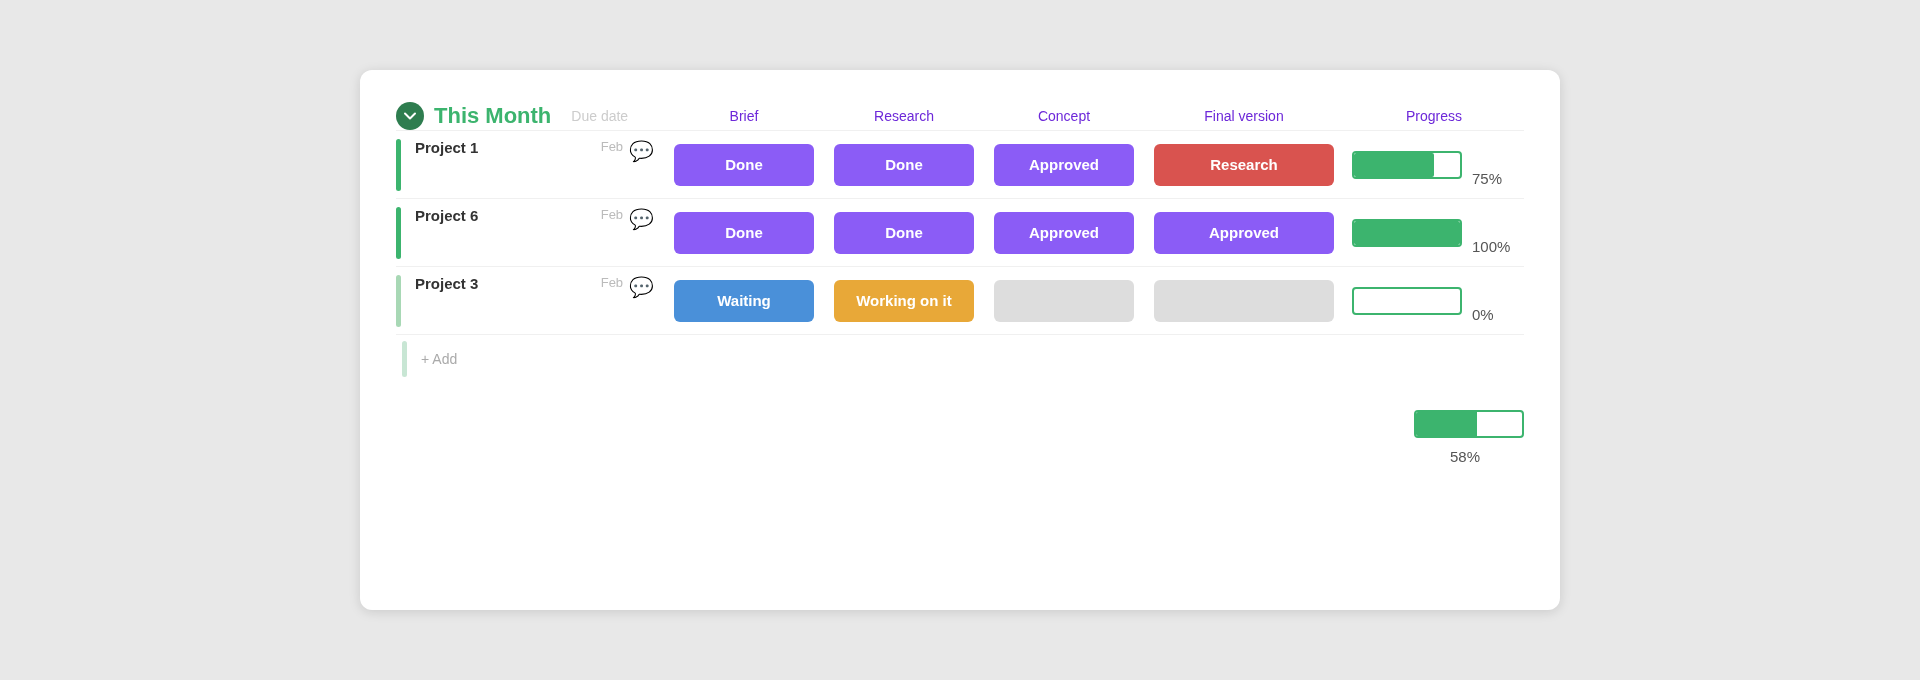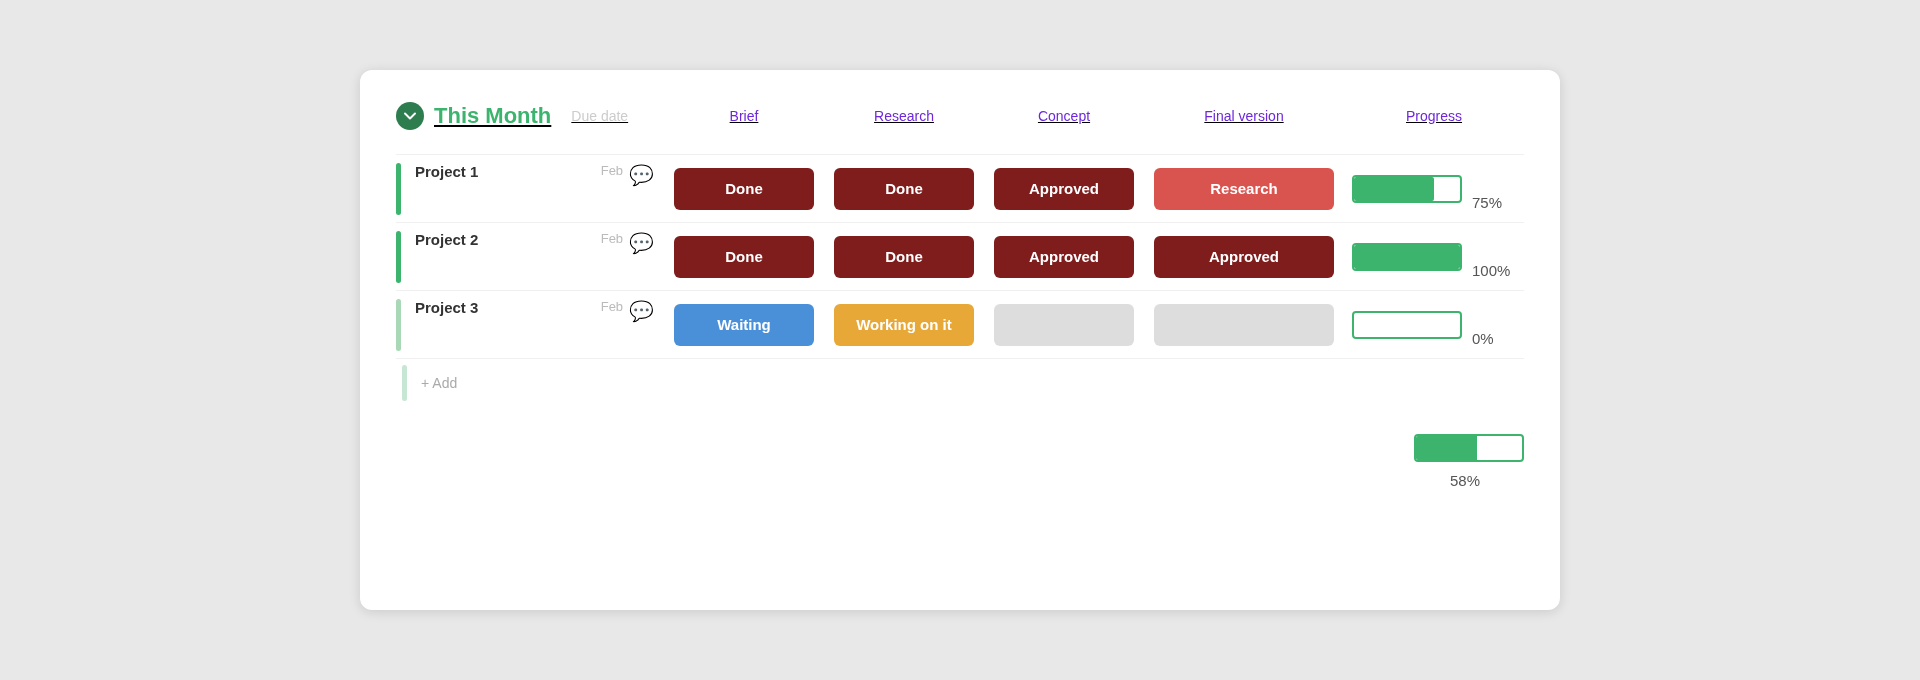--- a/index.html
+++ b/index.html
@@ -19,23 +19,22 @@
       box-shadow: 0 2px 12px rgba(0,0,0,0.13);
       padding: 32px 36px 28px 36px;
       width: 1200px;
       min-height: 540px;
     }
 
     
     .header-row {
       display: flex;
       align-items: center;
-      margin-bottom: 24px;
+      margin-bottom: 0;
       gap: 0;
-      text-decoration: underline;
     }
 
     .header-left {
       display: flex;
       align-items: center;
       width: 300px;
       gap: 10px;
     }
 
     .chevron-circle {
@@ -168,21 +167,21 @@
       font-size: 15px;
       font-weight: 600;
       color: #fff;
       cursor: pointer;
     }
 
     .status-cell.wide .status-badge {
       width: 180px;
     }
 
-    .badge-green { background: #7f1d1d; }
+    .badge-green { background: #8b5cf6; }
     .badge-red { background: #d9534f; }
     .badge-blue { background: #4a90d9; }
     .badge-orange { background: #e8a838; }
     .badge-gray { background: #ddd; color: #bbb; cursor: default; }
 
     .progress-cell {
       width: 180px;
       display: flex;
       align-items: center;
       gap: 10px;
@@ -324,21 +323,21 @@
             <div class="progress-bar-inner" style="width:75%"></div>
           </div>
           <span class="progress-label">75%</span>
         </div>
       </div>
     </div>
 
     <div class="project-row">
       <div class="project-left">
         <div class="project-accent accent-green"></div>
-        <span class="project-name">Project 2</span>
+        <span class="project-name">Project 6</span>
         <span class="project-due">Feb</span>
         <span class="comment-icon">💬</span>
       </div>
       <div class="project-cols">
         <div class="status-cell">
           <div class="status-badge badge-green">Done</div>
         </div>
         <div class="status-cell">
           <div class="status-badge badge-green">Done</div>
         </div>

